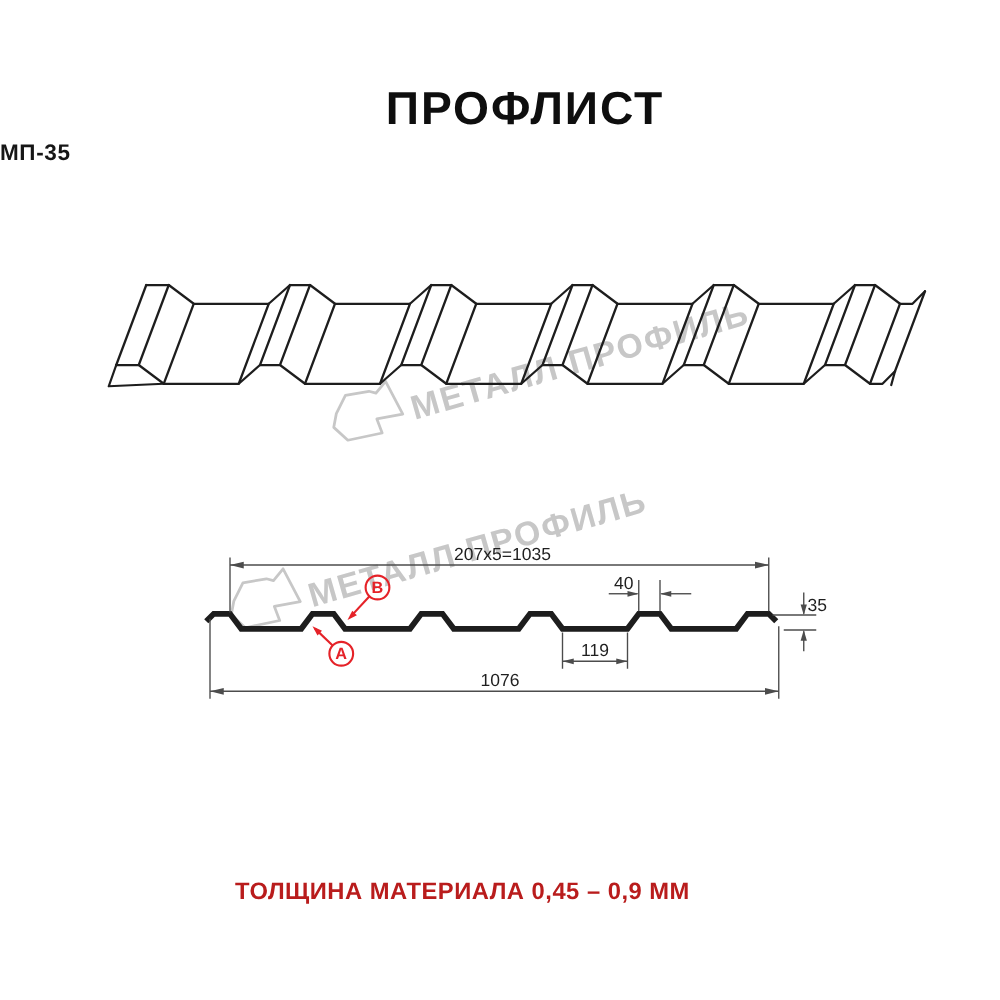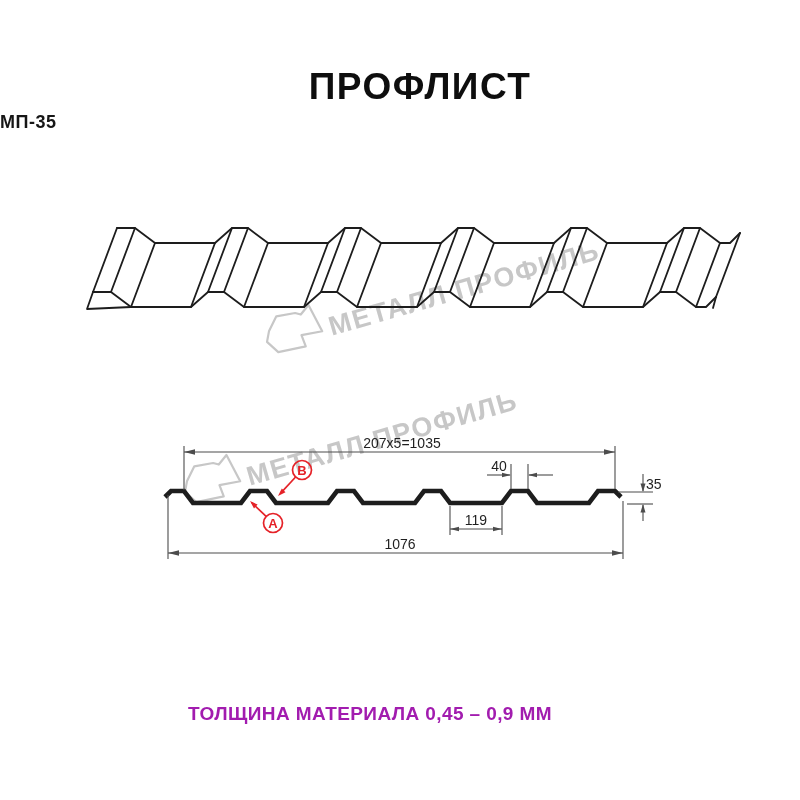--- a/index.html
+++ b/index.html
@@ -10,21 +10,21 @@
   .title{
     position:absolute;top:66px;left:0;width:800px;text-align:center;
     font-size:37px;font-weight:900;letter-spacing:1.5px;color:#0e0e0e;padding-left:20px;
   }
   .subtitle{
     position:absolute;top:112px;left:0;width:800px;text-align:left;
     font-size:18px;font-weight:600;letter-spacing:.5px;color:#161616;
   }
   .footer-note{
     position:absolute;top:703px;left:0;width:740px;text-align:center;
-    font-size:19px;font-weight:600;letter-spacing:.4px;color:#a21caf;
+    font-size:19px;font-weight:600;letter-spacing:.4px;color:#b91c1c;
   }
   svg{position:absolute;left:0;top:0;}
   .dim-text{font-size:14px;fill:#1f1f1f;font-family:"Liberation Sans",sans-serif;}
   .red-t{font-size:13px;font-weight:600;font-family:"Liberation Sans",sans-serif;}
   .wm-t{font-size:27px;font-weight:700;letter-spacing:1.5px;font-family:"Liberation Sans",sans-serif;}
 </style>
 </head>
 <body>
 
 <div class="page">

